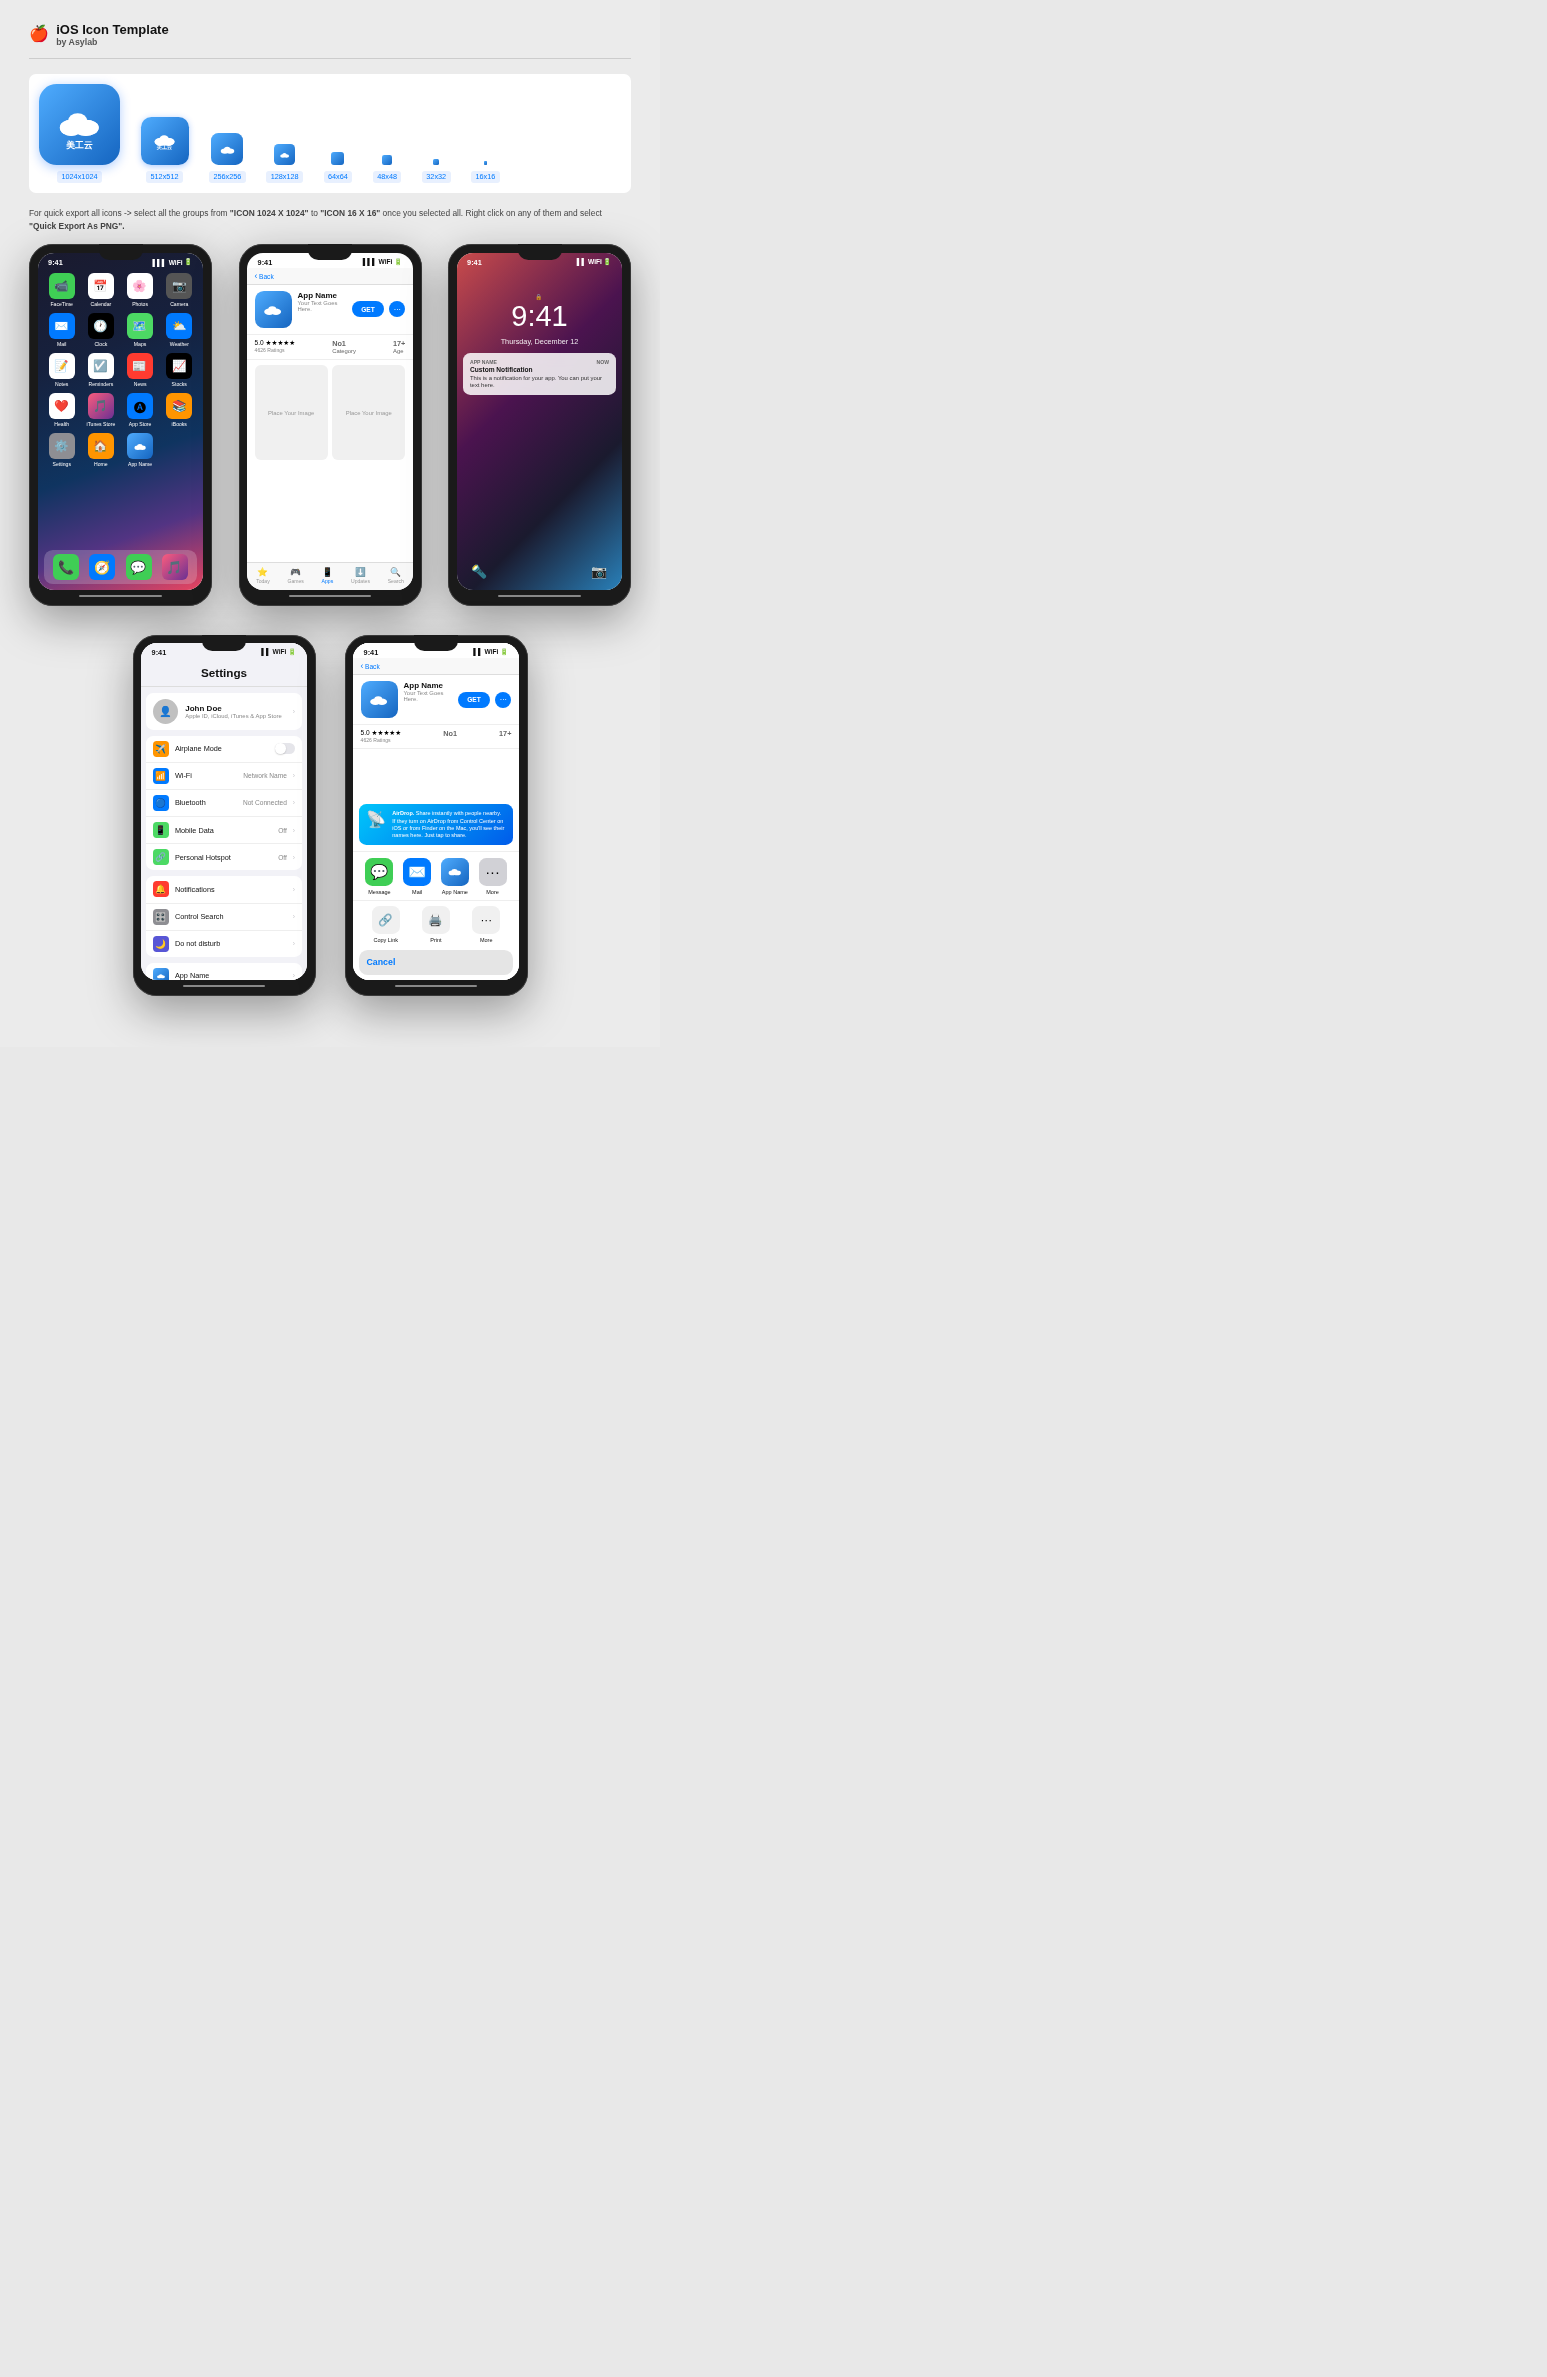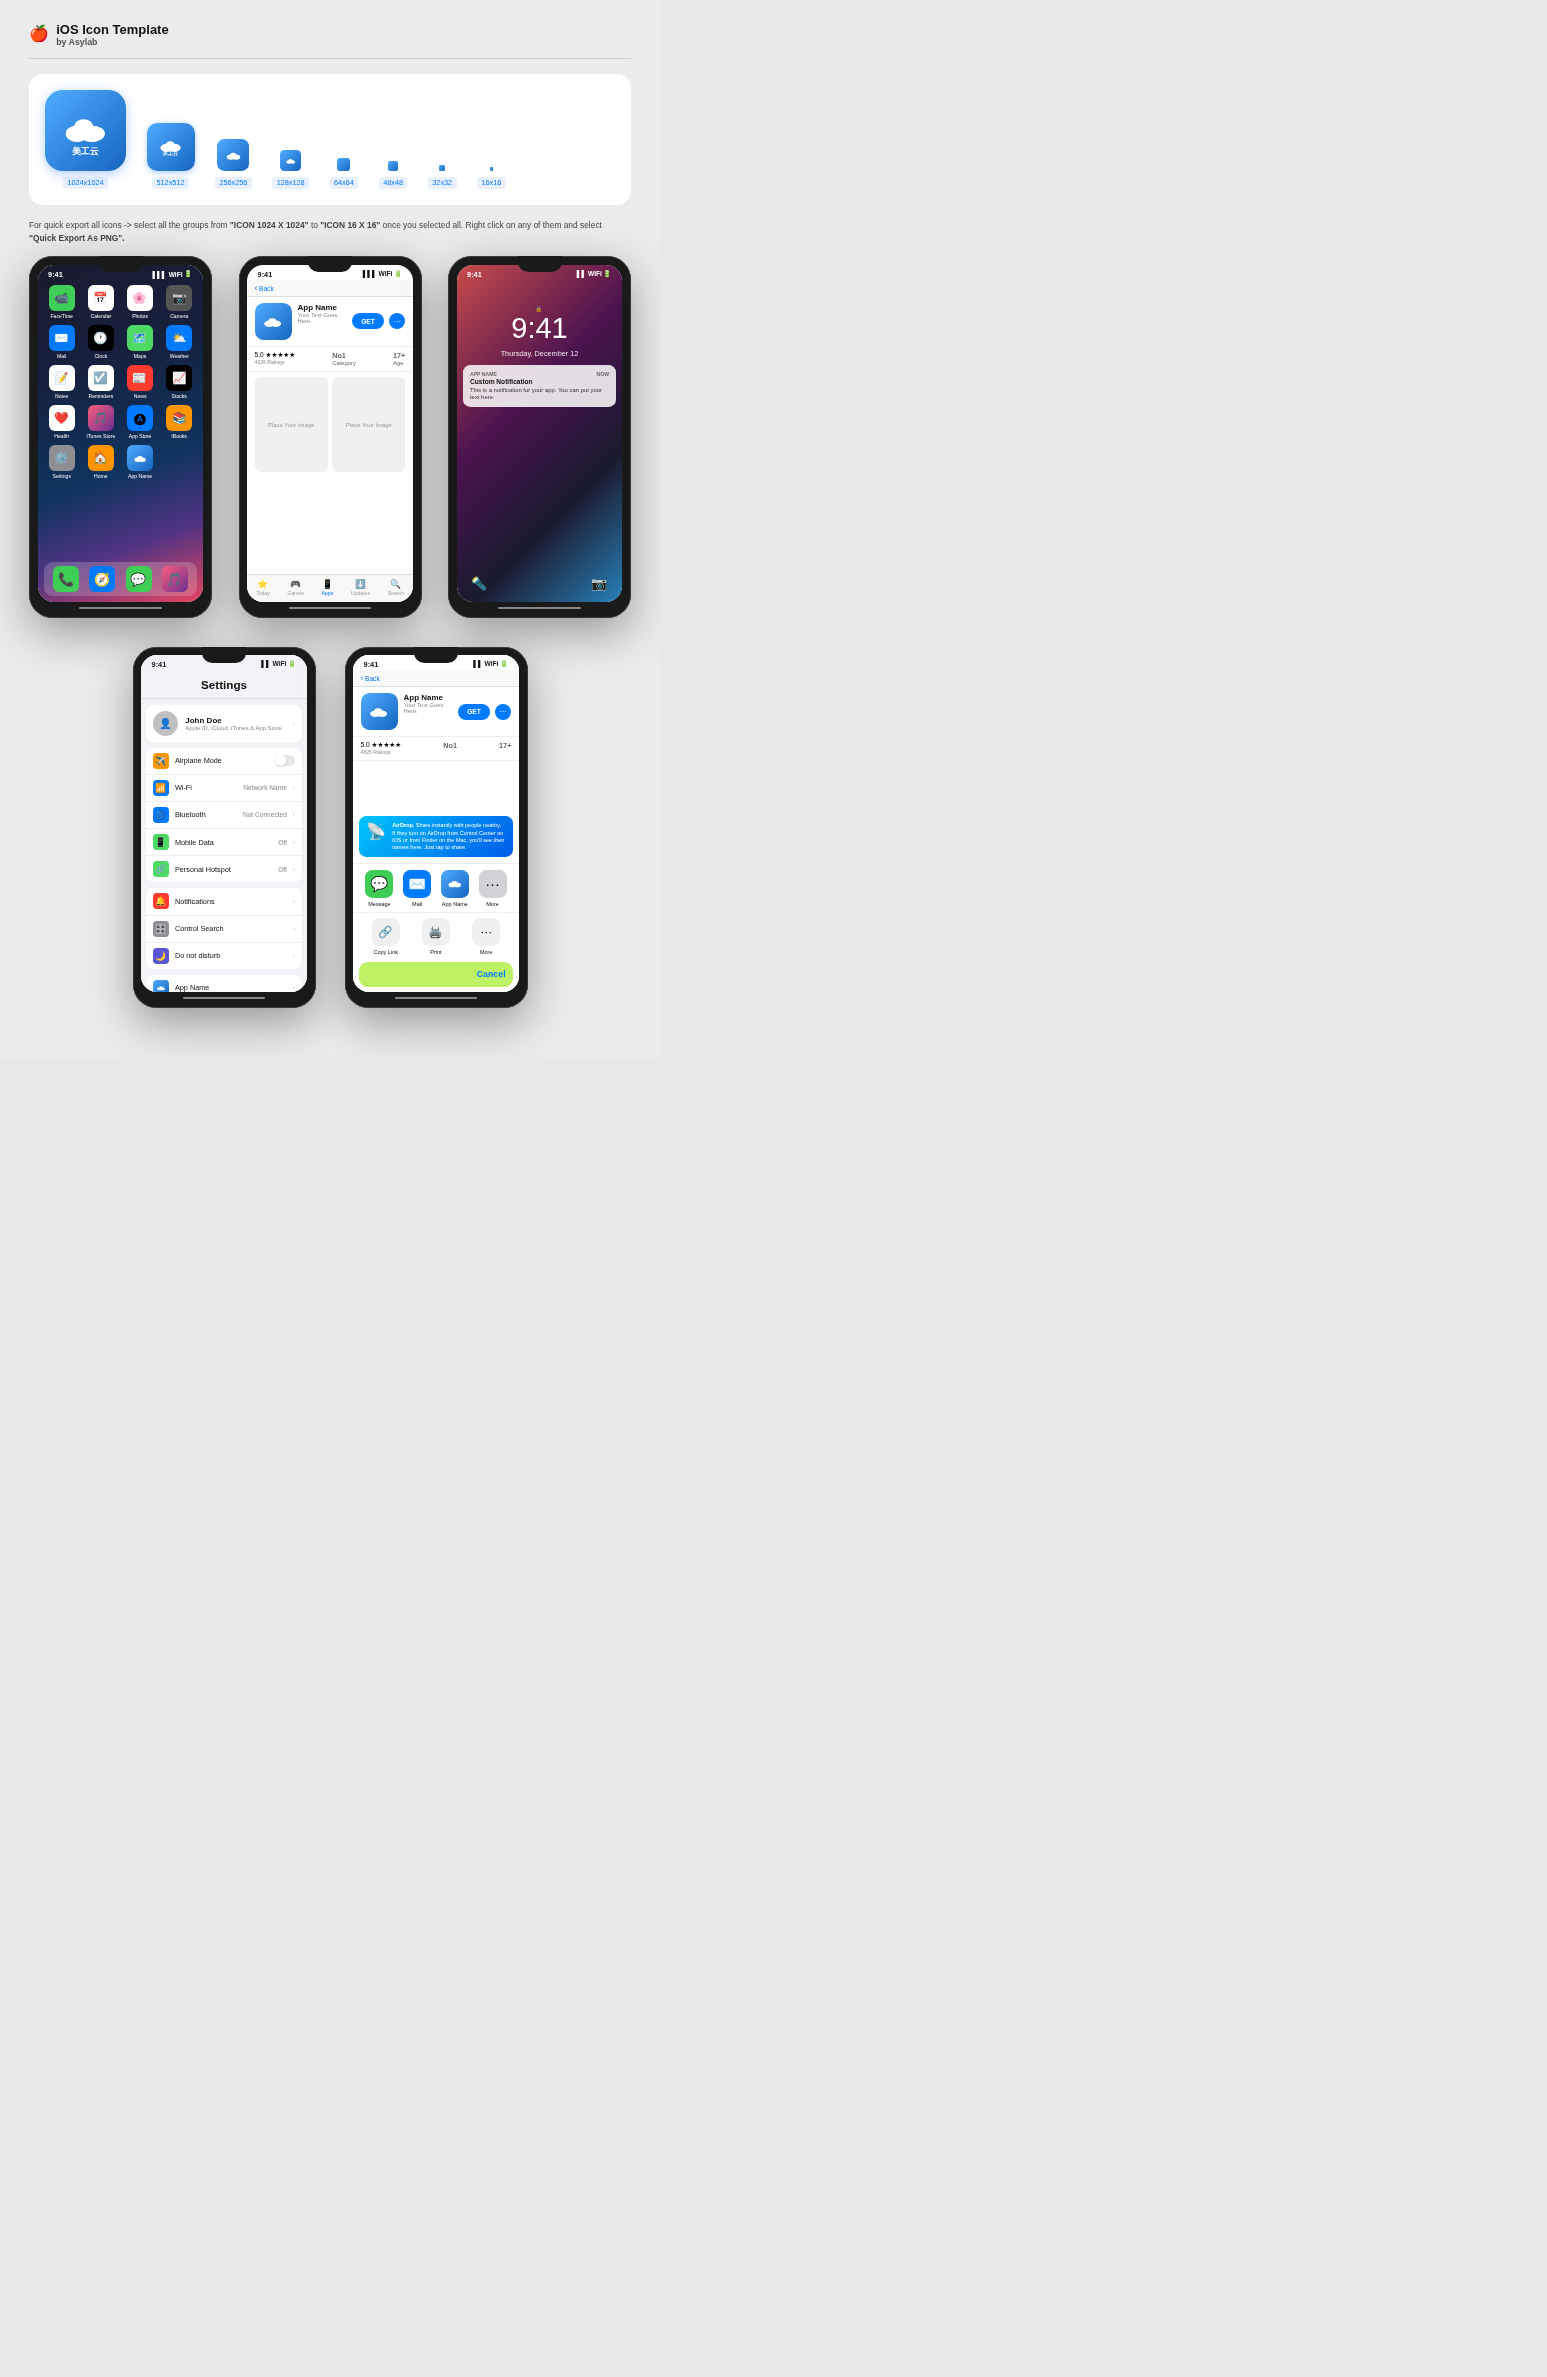--- a/index.html
+++ b/index.html
@@ -24,22 +24,22 @@
       padding-bottom: 11px;
       border-bottom: 0.7px solid #ccc;
     }
     .header-text { display: flex; flex-direction: column; }
     .header-title { font-size: 13px; font-weight: 700; color: #111; }
     .header-sub { font-size: 8.8px; color: #555; font-weight: bold; }
 
     
     .icons-section {
       background: #fff;
-      border-radius: 14px;
-      padding: 16px;
+      border-radius: 7px;
+      padding: 10px;
       margin-bottom: 14.7px;
     }
     .icons-row {
       display: flex;
       align-items: flex-end;
       gap: 20.5px;
       flex-wrap: wrap;
     }
     .icon-item {
       display: flex;
@@ -406,28 +406,28 @@
       justify-content: space-around;
       padding: 4.4px 7.3px 7.3px;
       border-top: 0.4px solid #eee;
     }
     .share-action { display: flex; flex-direction: column; align-items: center; gap: 2.9px; }
     .share-action-icon { width: 28px; height: 28px; border-radius: 7.3px; background: #f0f0f0; display: flex; align-items: center; justify-content: center; font-size: 11.7px; }
     .share-action-label { font-size: 5.5px; color: #111; }
     .cancel-btn {
       width: calc(100% - 11.7px);
       margin: 0 5.9px 5.9px;
-      background: #bef264;
+      background: #e5e5e5;
       border: none;
       border-radius: 8.8px;
       padding: 7.3px;
       font-size: 8.8px;
       color: #007aff;
       font-weight: 600;
-      text-align: right;
+      text-align: left;
     }
     .share-screen-appstore {
       position: absolute;
       top: 0; left: 0; right: 0;
       height: 55%;
       background: #fff;
       overflow: hidden;
     }
 
     .phones-bottom { margin-top: 14.7px; }

